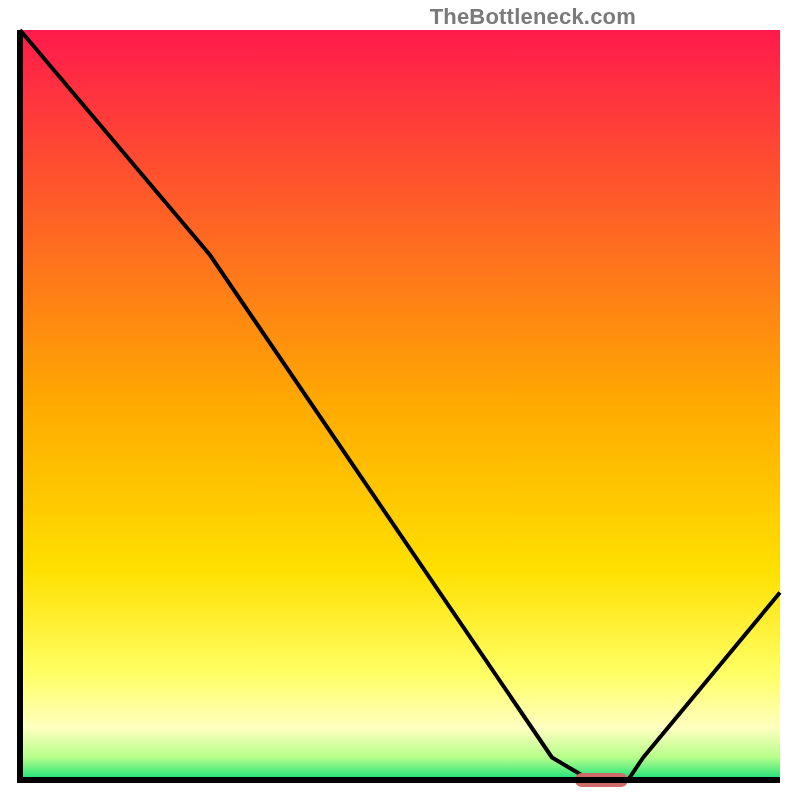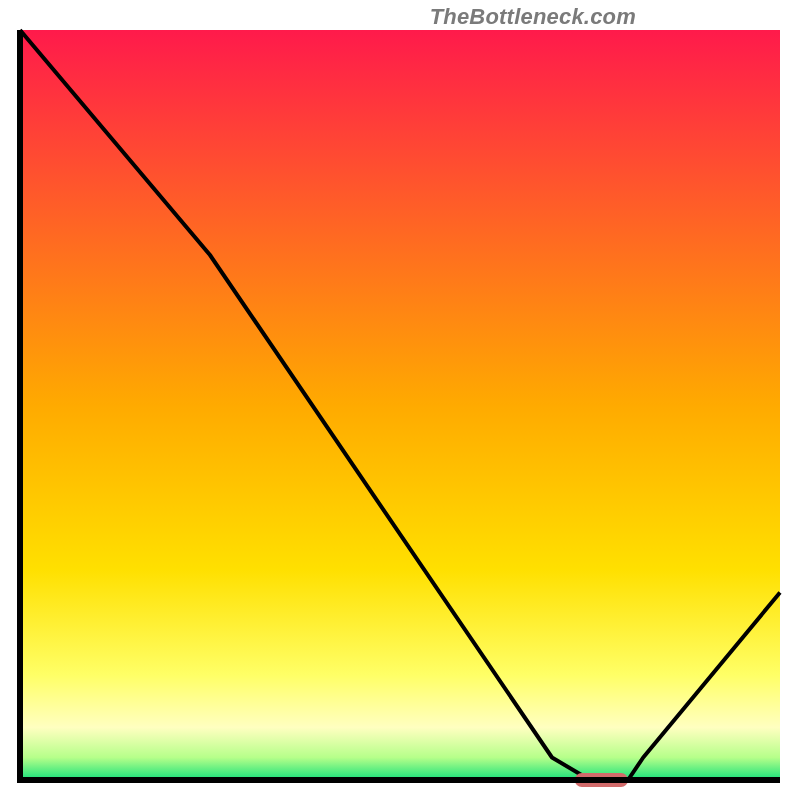--- a/index.html
+++ b/index.html
@@ -7,21 +7,20 @@
     padding: 0;
     width: 800px;
     height: 800px;
     background: #ffffff;
     font-family: Arial, Helvetica, sans-serif;
   }
   .container {
     position: relative;
     width: 648px;
     height: 800px;
-    font-style: italic;
   }
   .watermark {
     position: absolute;
     top: 4px;
     right: 12px;
     font-size: 22px;
     font-weight: 600;
     color: #7a7a7a;
     letter-spacing: 0.2px;
   }

